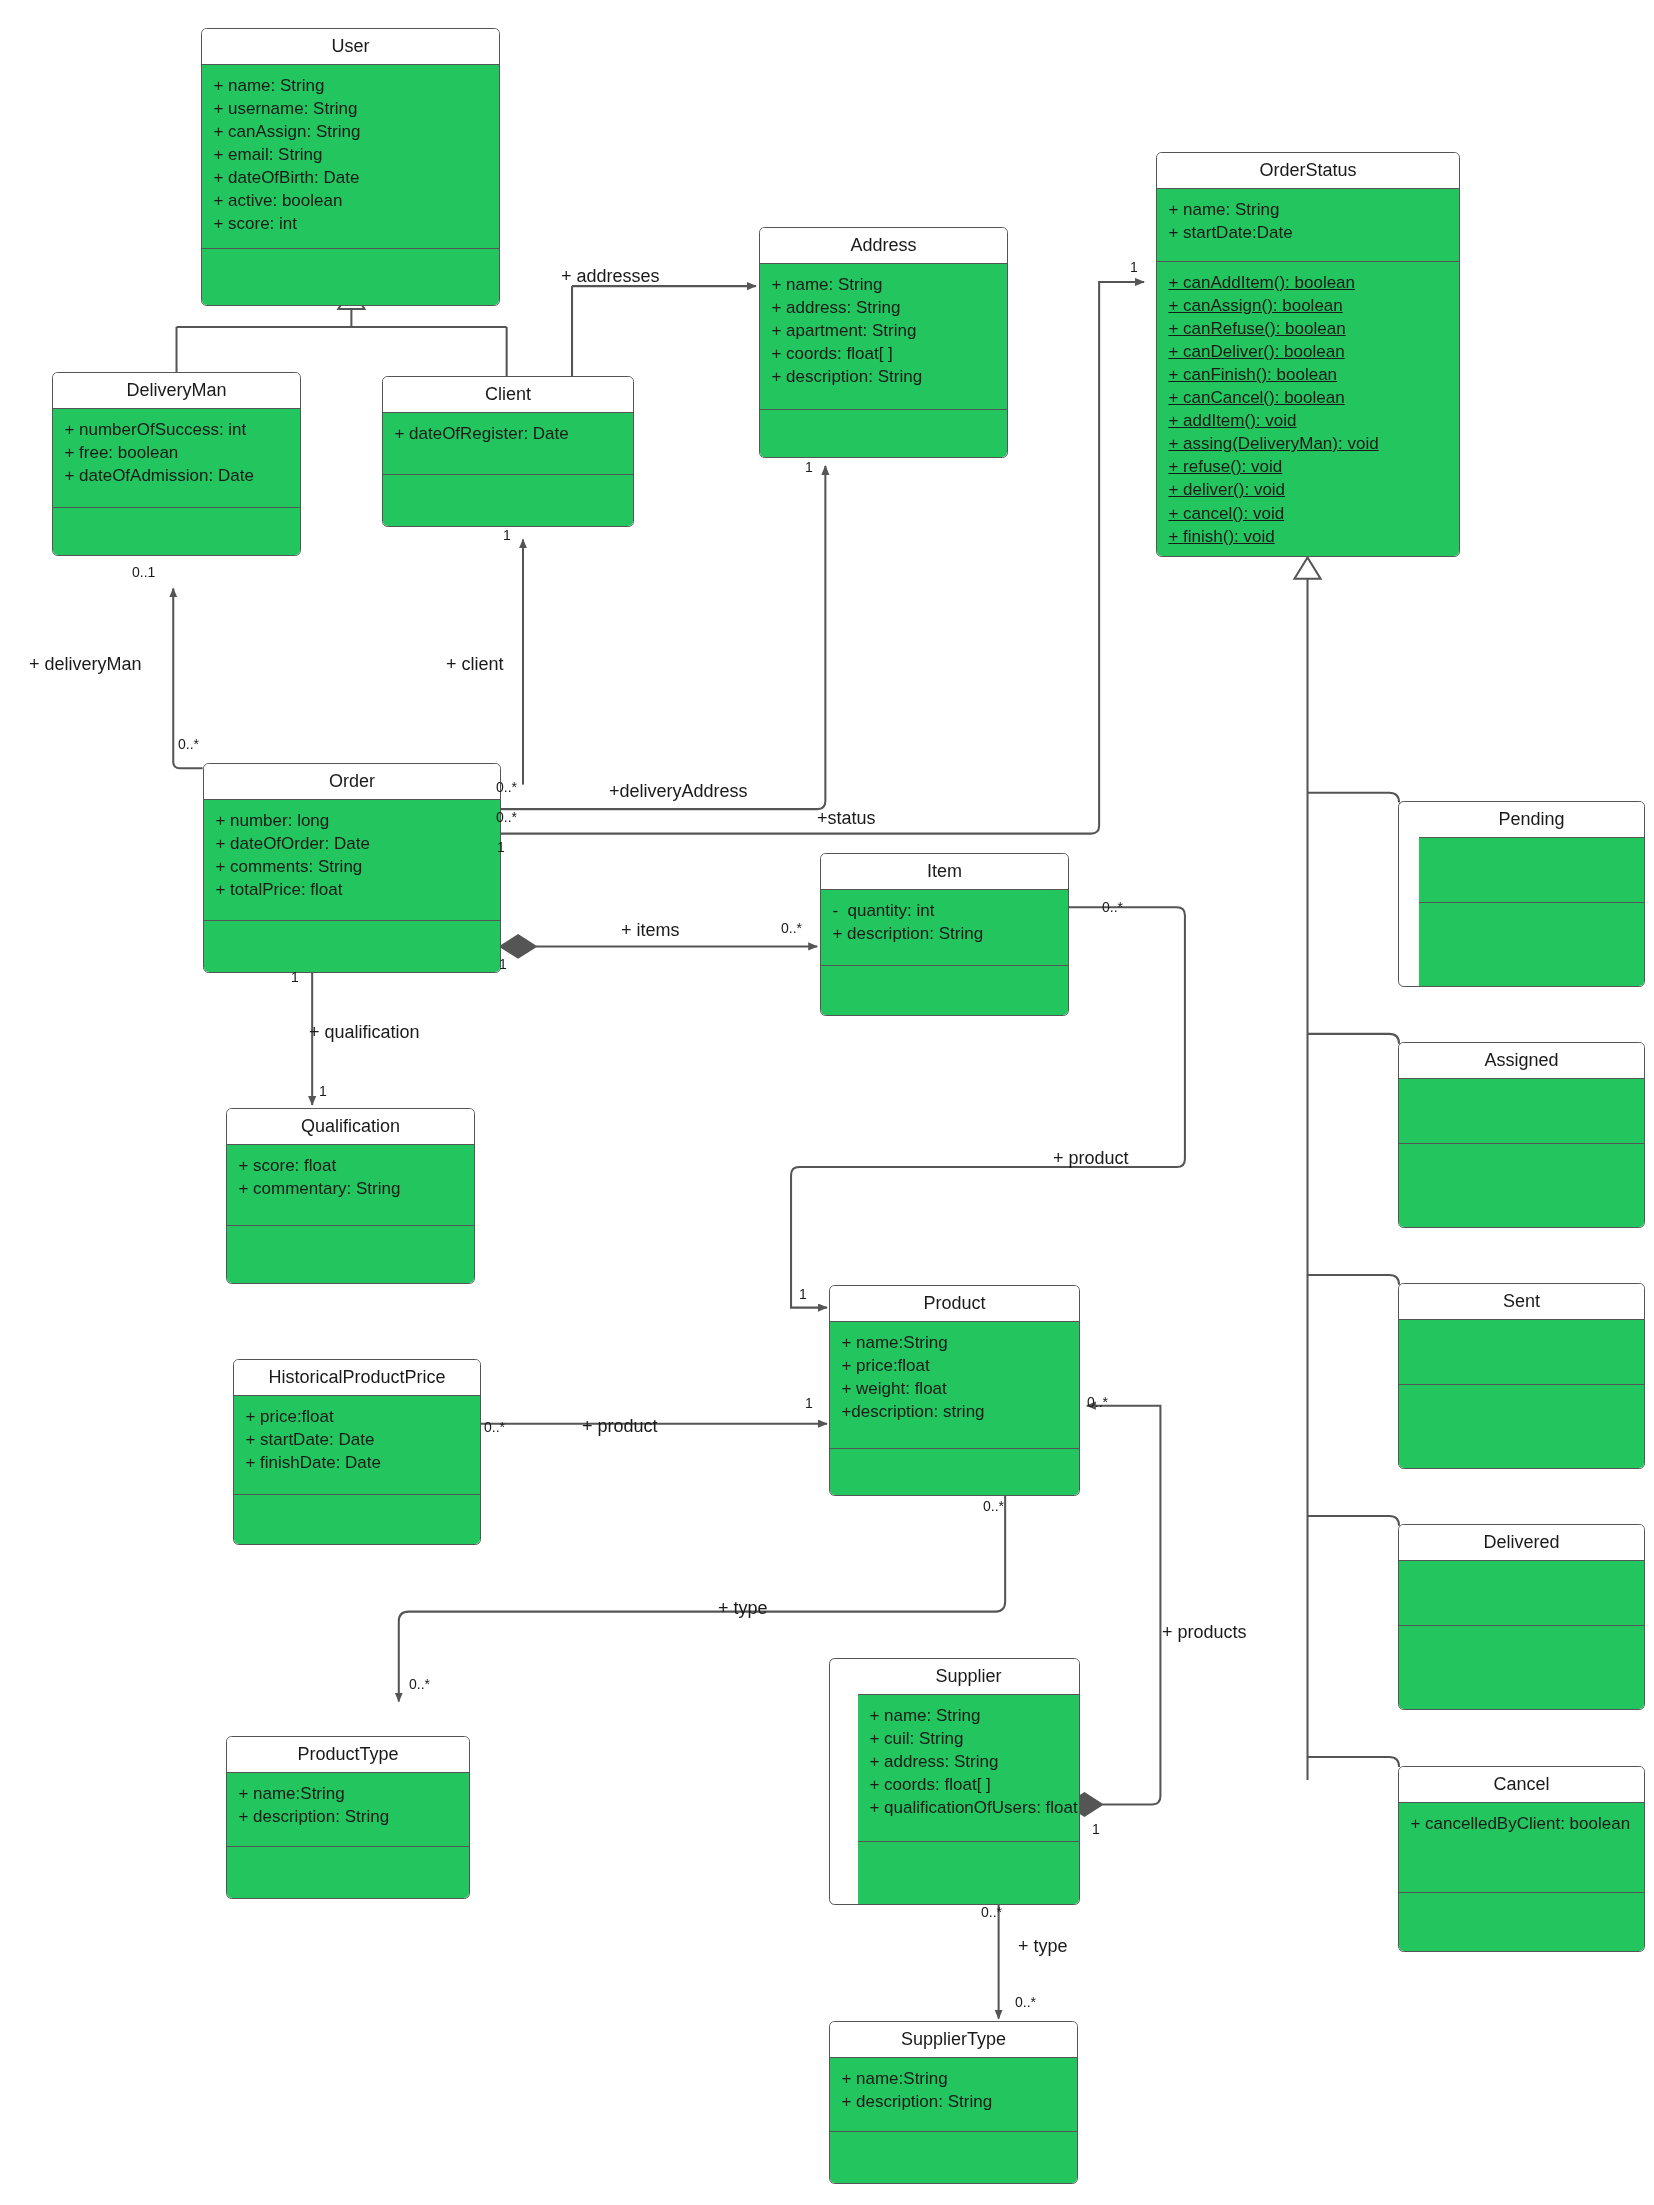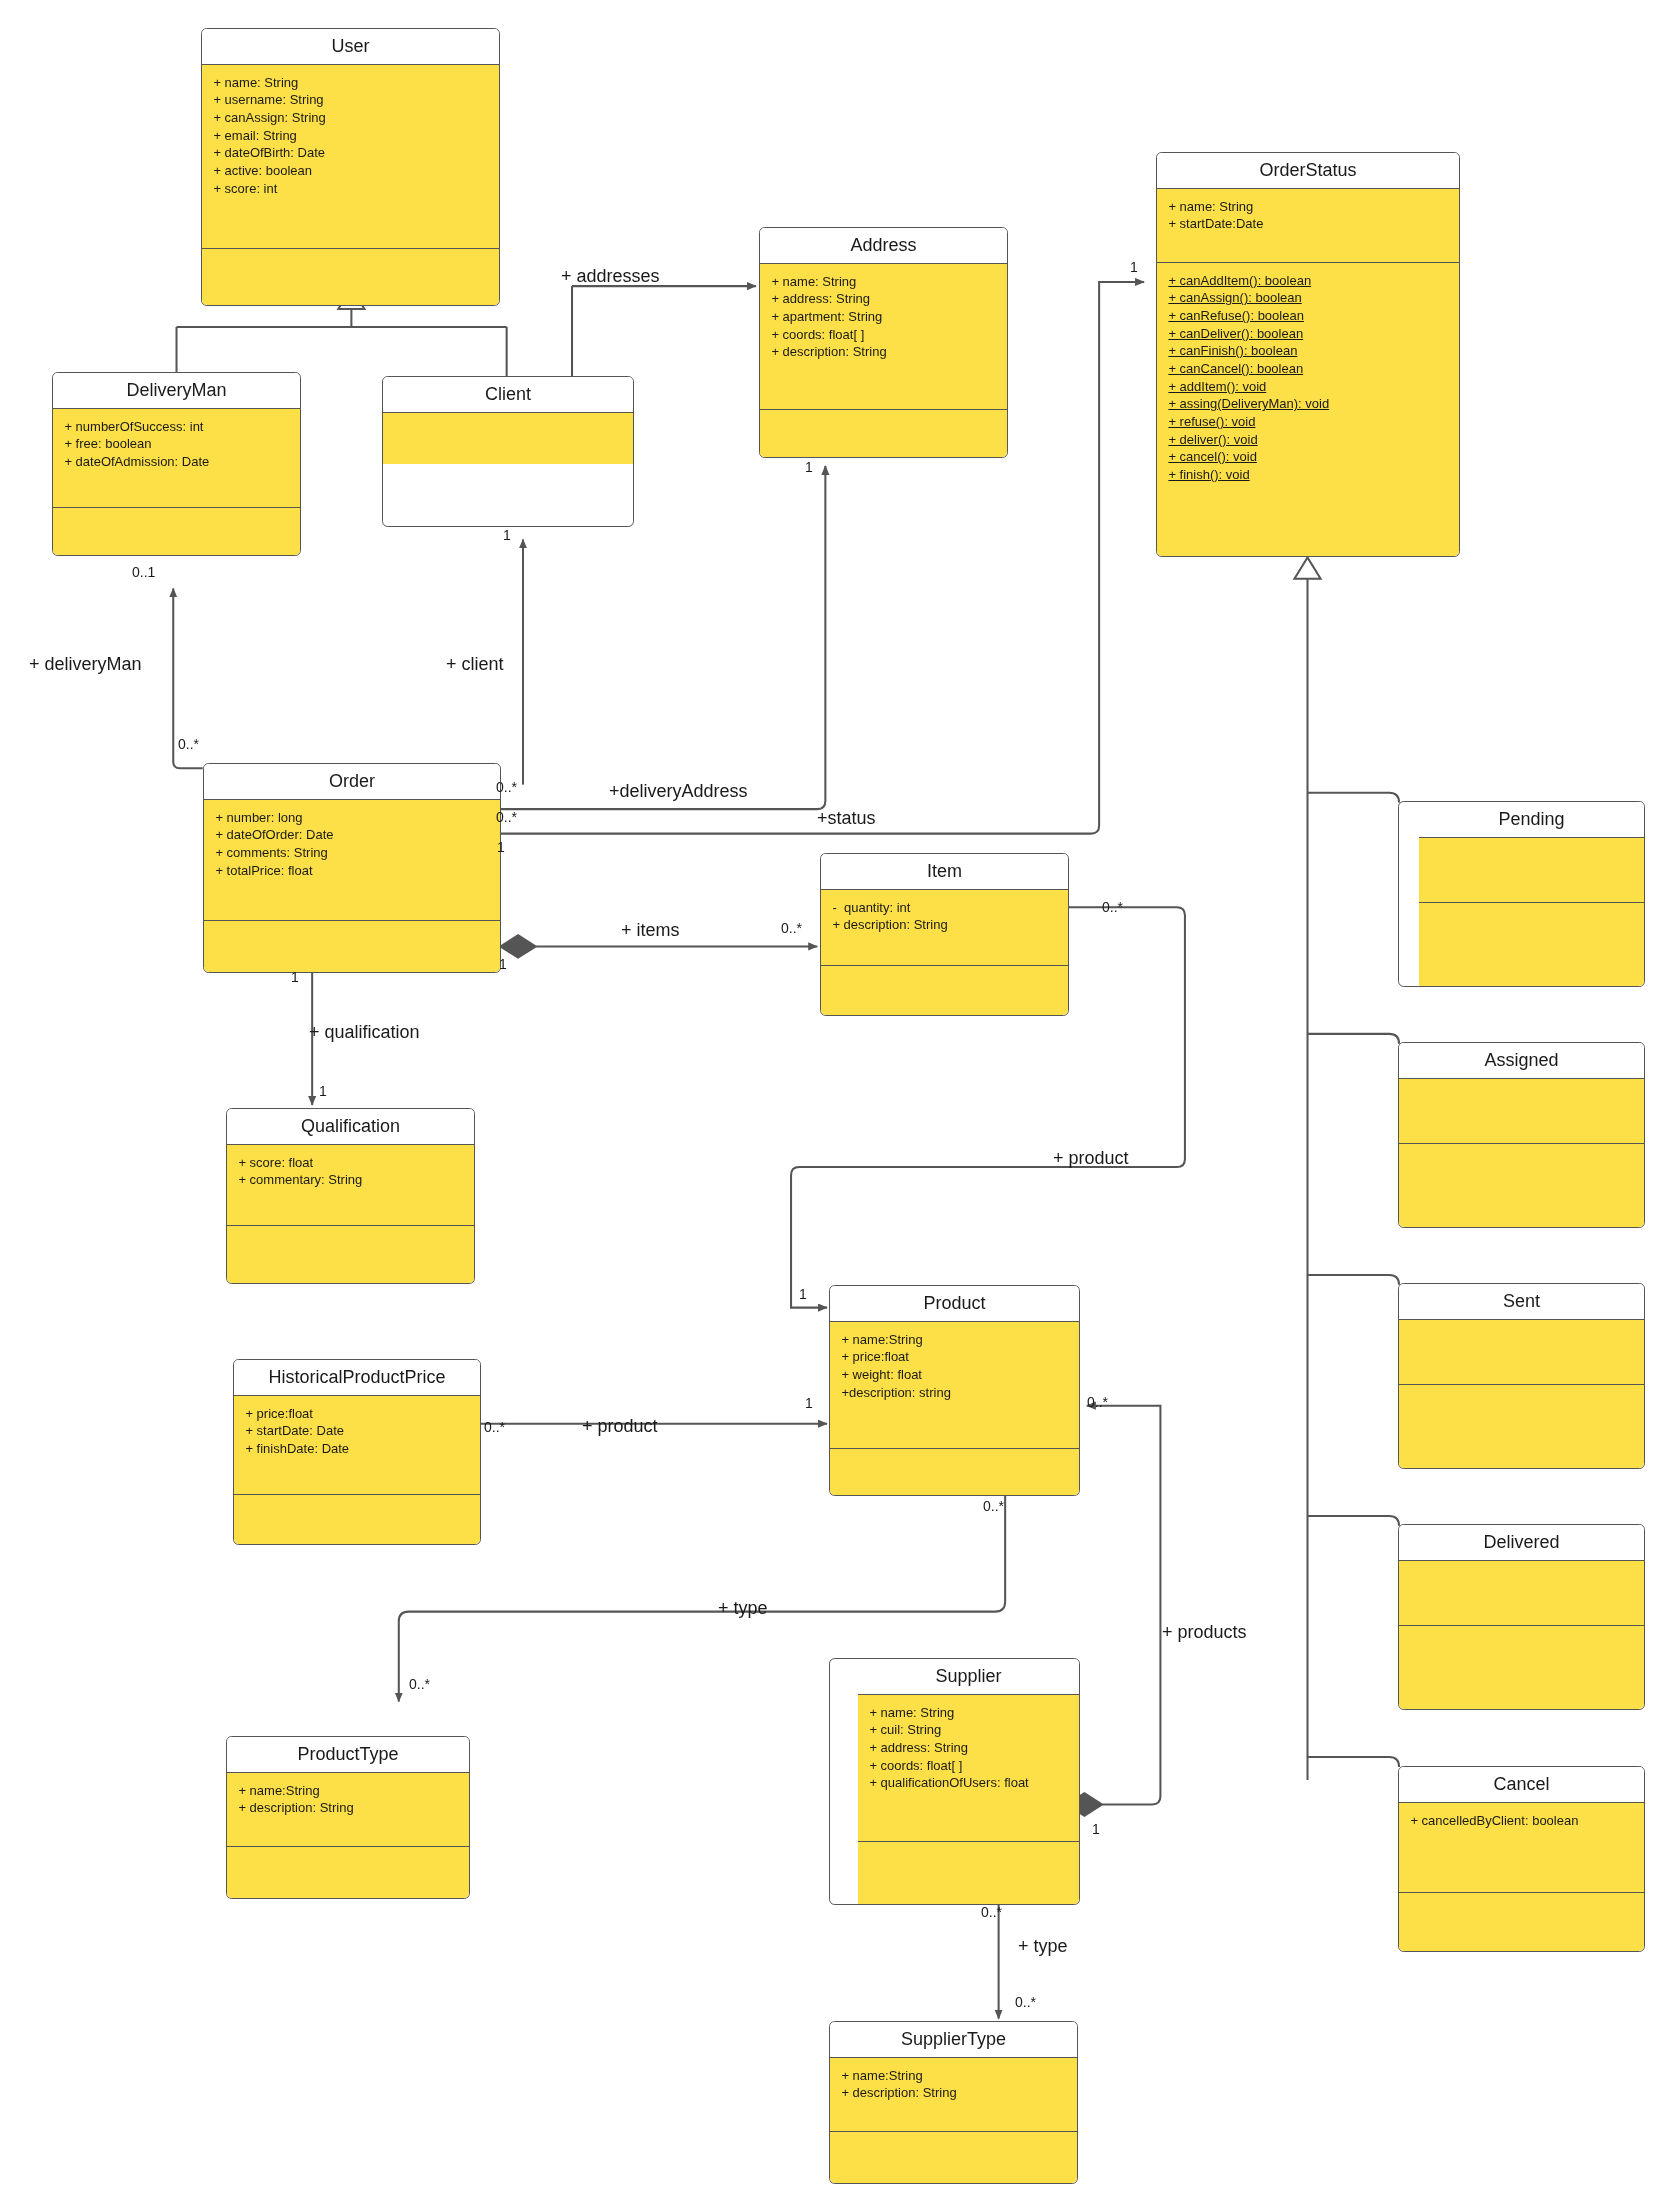--- a/index.html
+++ b/index.html
@@ -39,24 +39,24 @@
     color: #1a1a1a;
     padding: 7.4px 3.3px 7.4px 3.3px;
     line-height: 1.15;
     border-bottom: 1.6px solid #555555;
     background: #ffffff;
     flex: 0 0 auto;
   }
   .uml-compartment {
     border-bottom: 1.6px solid #555555;
     padding: 8.2px 9.8px 8.2px 11.4px;
-    font-size: 13px;
+    font-size: 17px;
     color: #1a1a1a;
     line-height: 1.36;
-    background: #fde047;
+    background: #22c55e;
     box-sizing: border-box;
   }
   .uml-compartment:last-child {
     border-bottom: none;
   }
   .uml-compartment.empty {
     padding: 0;
   }
   .attr-line {
     white-space: pre;
@@ -157,20 +157,23 @@
     <div class="uml-compartment" style="flex:1 1 auto;">
       <div class="attr-line">+ numberOfSuccess: int</div>
       <div class="attr-line">+ free: boolean</div>
       <div class="attr-line">+ dateOfAdmission: Date</div>
     </div>
     <div class="uml-compartment empty" style="height:47px;"></div>
   </div>
 
   <div class="uml-class" style="left:382px; top:376px; width:252px; height:151px;">
     <div class="uml-title">Client</div>
+    <div class="uml-compartment" style="flex:1 1 auto;">
+      <div class="attr-line">+ dateOfRegister: Date</div>
+    </div>
     <div class="uml-compartment empty" style="height:51px;"></div>
   </div>
 
   <div class="uml-class" style="left:759px; top:227px; width:249px; height:231px;">
     <div class="uml-title">Address</div>
     <div class="uml-compartment" style="flex:1 1 auto;">
       <div class="attr-line">+ name: String</div>
       <div class="attr-line">+ address: String</div>
       <div class="attr-line">+ apartment: String</div>
       <div class="attr-line">+ coords: float[ ]</div>

